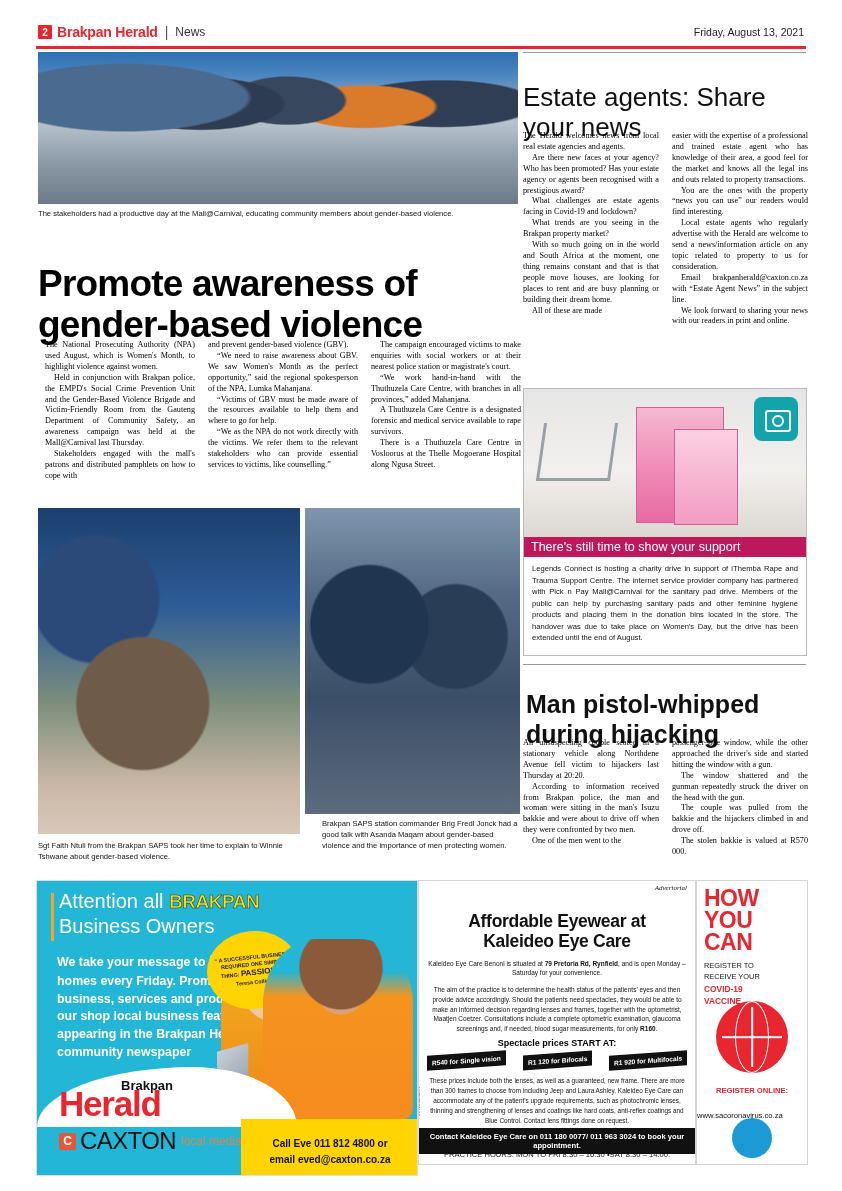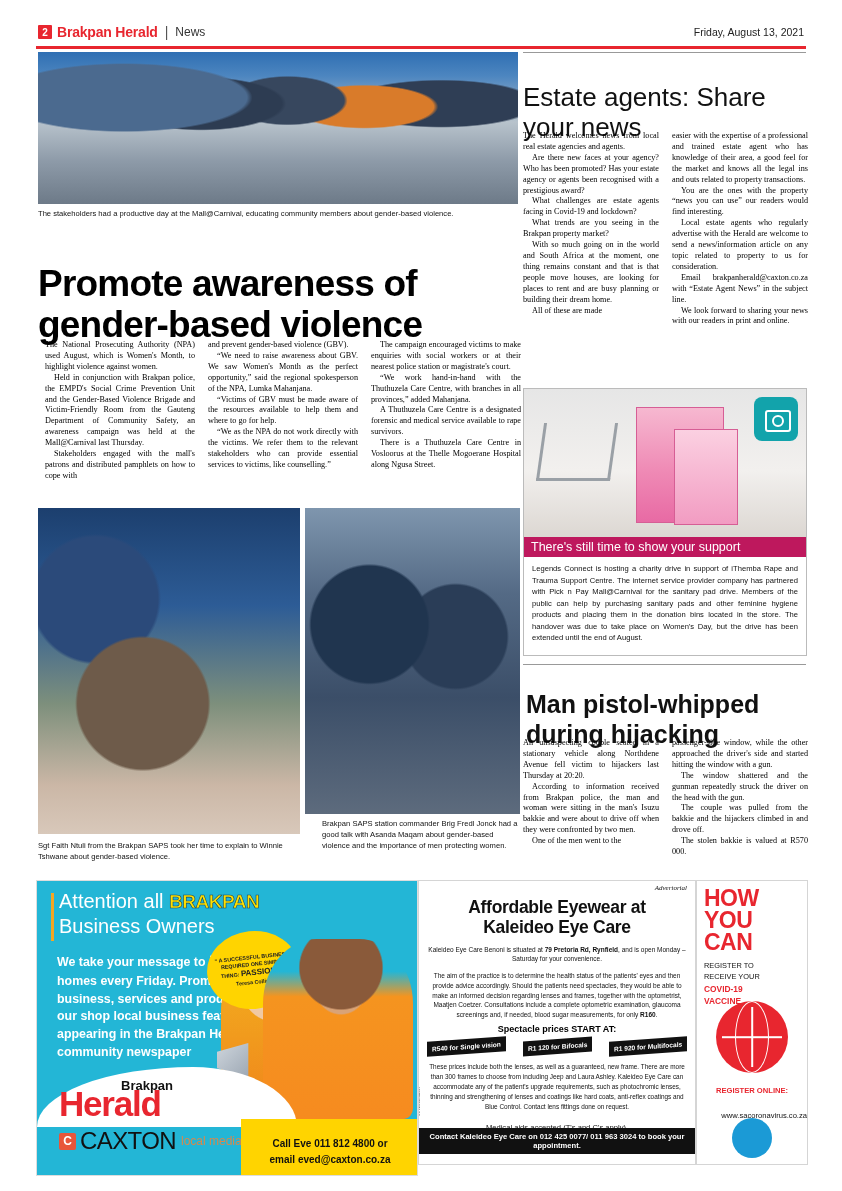--- a/index.html
+++ b/index.html
@@ -170,21 +170,21 @@
   #ad-eye {
     position:relative; width:278px; height:285px; background:#fff;
     border:1px solid #d5d5d5; padding:6px 8px; overflow:hidden;
   }
   #ad-eye .adv-tag {
     position:absolute; right:8px; top:3px;
     font-family:"Liberation Serif", serif; font-style:italic; font-size:7px; color:#111;
   }
   #ad-eye .eh {
     text-align:center; font-family:"Liberation Sans", sans-serif; font-weight:bold;
-    font-size:17.5px; line-height:1.16; color:#111; margin-top:10px; letter-spacing:-0.3px;
+    font-size:17.5px; line-height:1.16; color:#111; margin-top:24px; letter-spacing:-0.3px;
   }
   #ad-eye .ep {
     font-family:"Liberation Sans", sans-serif; font-size:6.5px; line-height:1.5;
     color:#111; text-align:center; margin-top:7px;
   }
   #ad-eye .ep b { font-weight:bold; }
   #ad-eye .estart {
     text-align:center; font-family:"Liberation Sans", sans-serif; font-weight:bold;
     font-size:9px; margin-top:4px;
   }
@@ -241,21 +241,21 @@
   #ad-covid .cv-ellipse {
     position:absolute; left:50%; top:120px; transform:translateX(-50%);
     width:34px; height:72px; border:1.6px solid #fff; border-radius:50%;
   }
   #ad-covid .cv-online {
     position:absolute; left:0; top:205px; width:110px; text-align:center;
     font-family:"Liberation Sans", sans-serif; font-weight:bold; font-size:7.6px;
     color:#e8262f; line-height:1.4;
   }
   #ad-covid .cv-url {
-    position:absolute; left:0; top:230px; width:110px; text-align:right;
+    position:absolute; left:0; top:230px; width:110px; text-align:left;
     font-family:"Liberation Sans", sans-serif; font-size:7.6px; color:#111; line-height:1.35;
   }
   #ad-covid .cv-circle2 {
     position:absolute; left:50%; transform:translateX(-50%); bottom:6px;
     width:40px; height:40px; border-radius:50%; background:#1b9ad6;
   }
 
   
   .ph-main {
     width:100%; height:100%;
@@ -499,21 +499,21 @@
         <div class="pbox">R540 for Single vision</div>
         <div class="pbox">R1 120 for Bifocals</div>
         <div class="pbox">R1 920 for Multifocals</div>
       </div>
       <div class="ep2">These prices include both the lenses, as well as a guaranteed, new frame. There are more than 300 frames to choose from including Jeep and Laura Ashley. Kaleideo Eye Care can accommodate any of the patient's upgrade requirements, such as photochromic lenses, thinning and strengthening of lenses and coatings like hard coats, anti-reflex coatings and Blue Control. Contact lens fittings done on request.</div>
       <div class="ehours">
         <div>Medical aids accepted (T's and C's apply).</div>
         <div>PRACTICE HOURS: MON TO FRI  8.30 – 16.30  •SAT 8.30 – 14.00.</div>
       </div>
       <div class="vcode">6041302N13R</div>
-      <div class="ebar">Contact Kaleideo Eye Care on 012 425 0077/ 011 963 3024 to book your appointment.</div>
+      <div class="ebar">Contact Kaleideo Eye Care on 011 180 0077/ 011 963 3024 to book your appointment.</div>
     </div>
 
     <div id="ad-covid">
       <div class="cv-how">
         <div>HOW</div>
         <div>YOU</div>
         <div>CAN</div>
       </div>
       <div class="cv-reg">
         <div>REGISTER TO</div>

